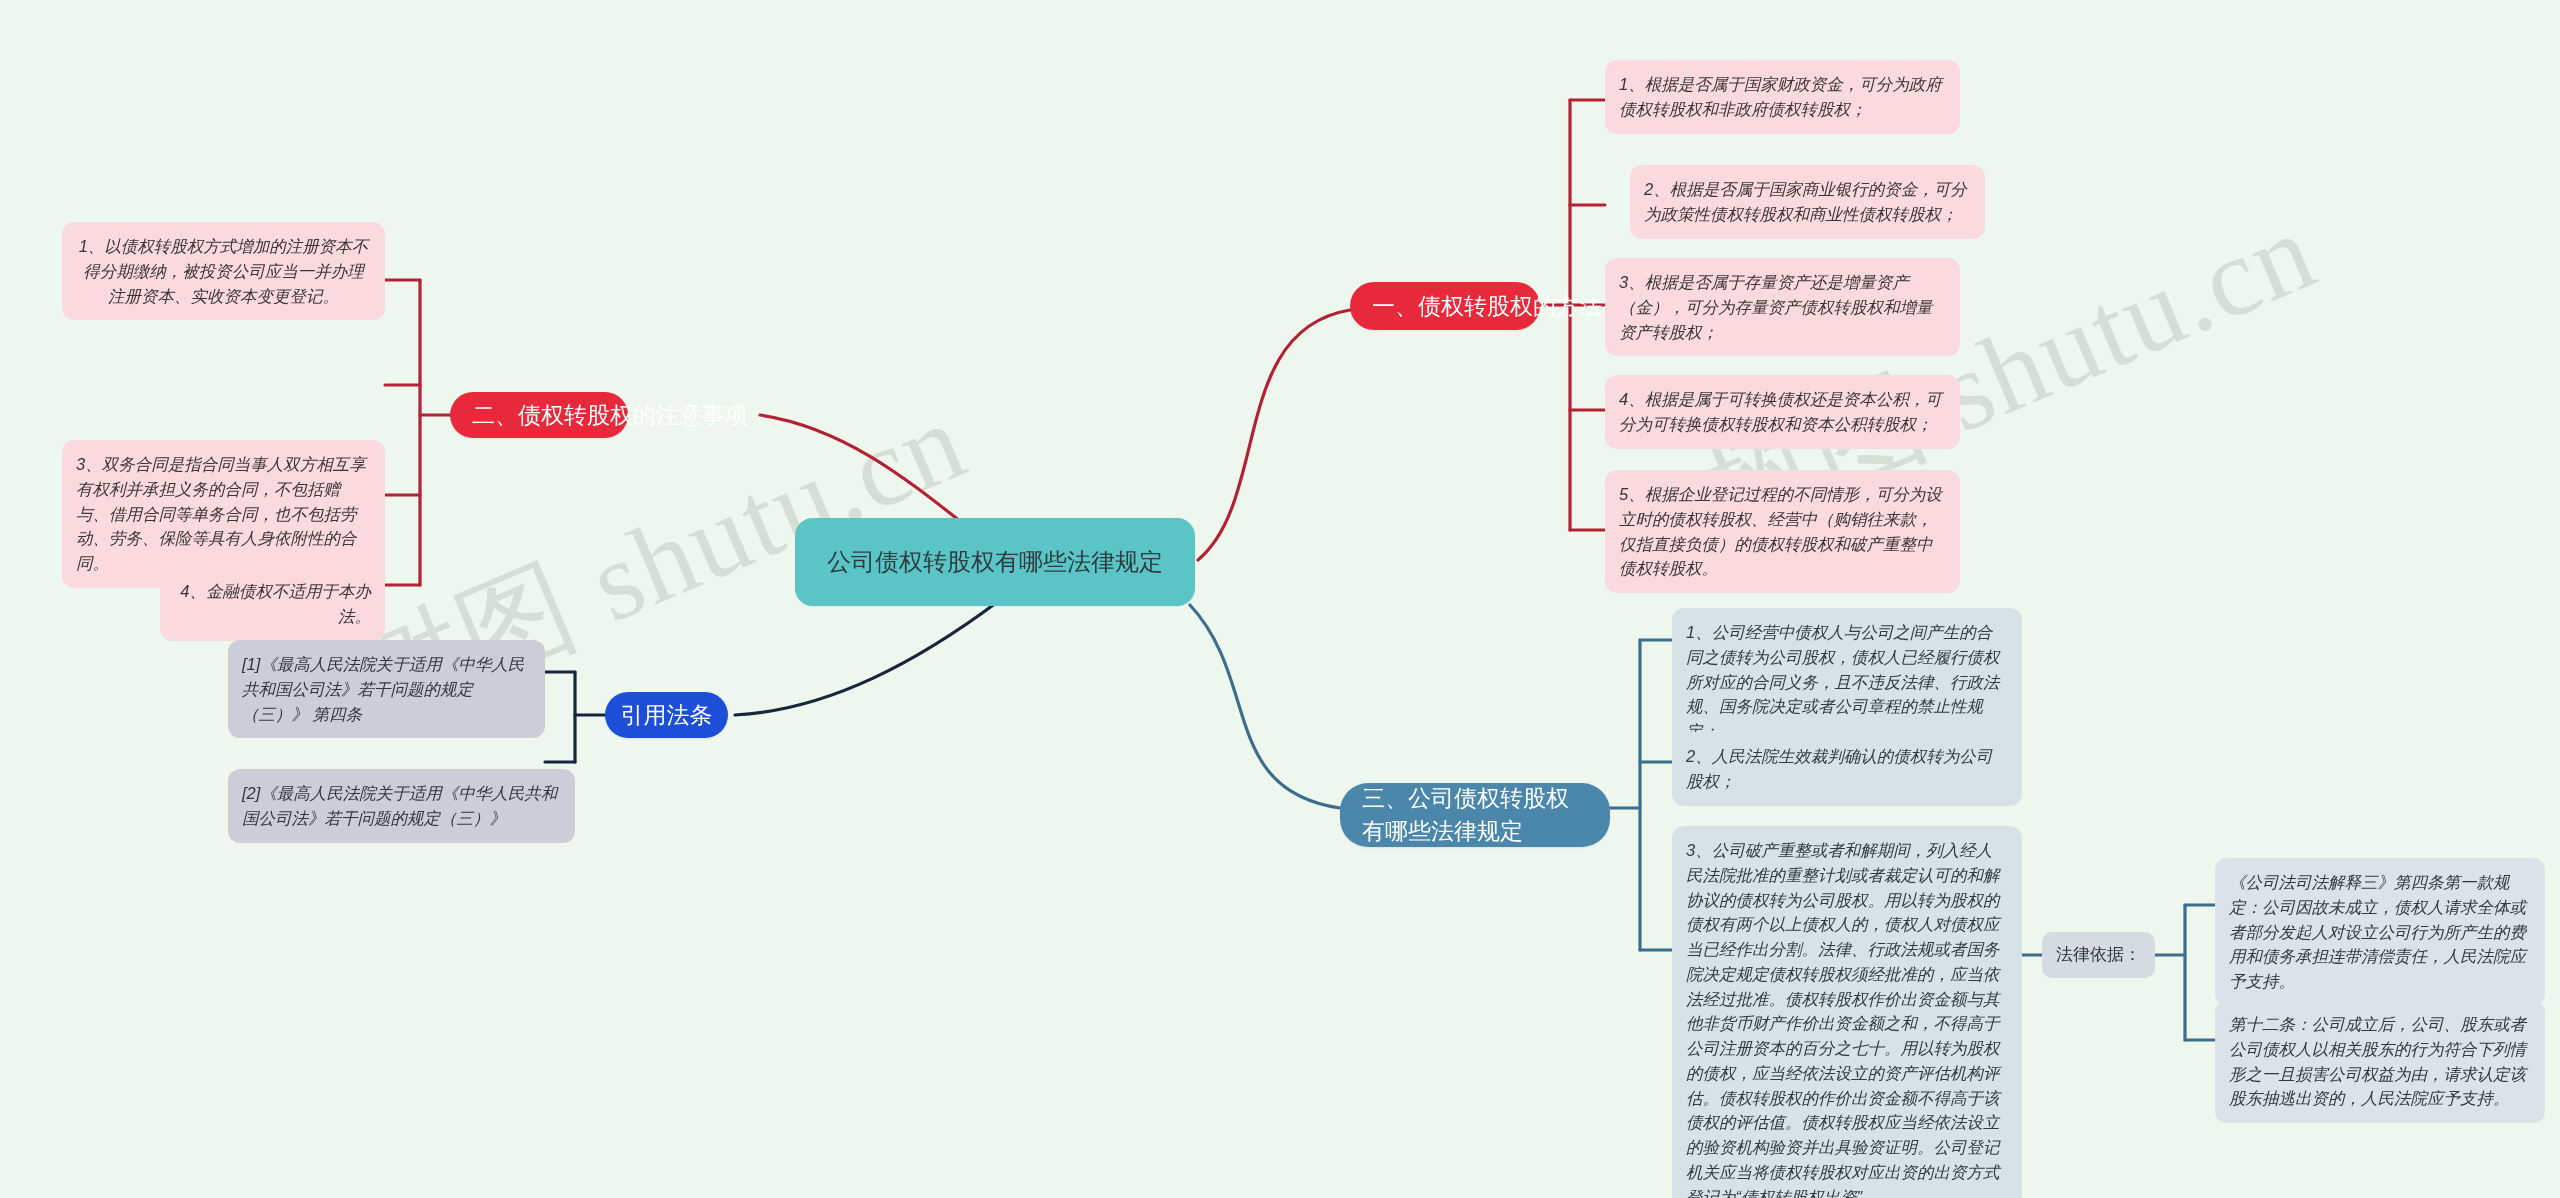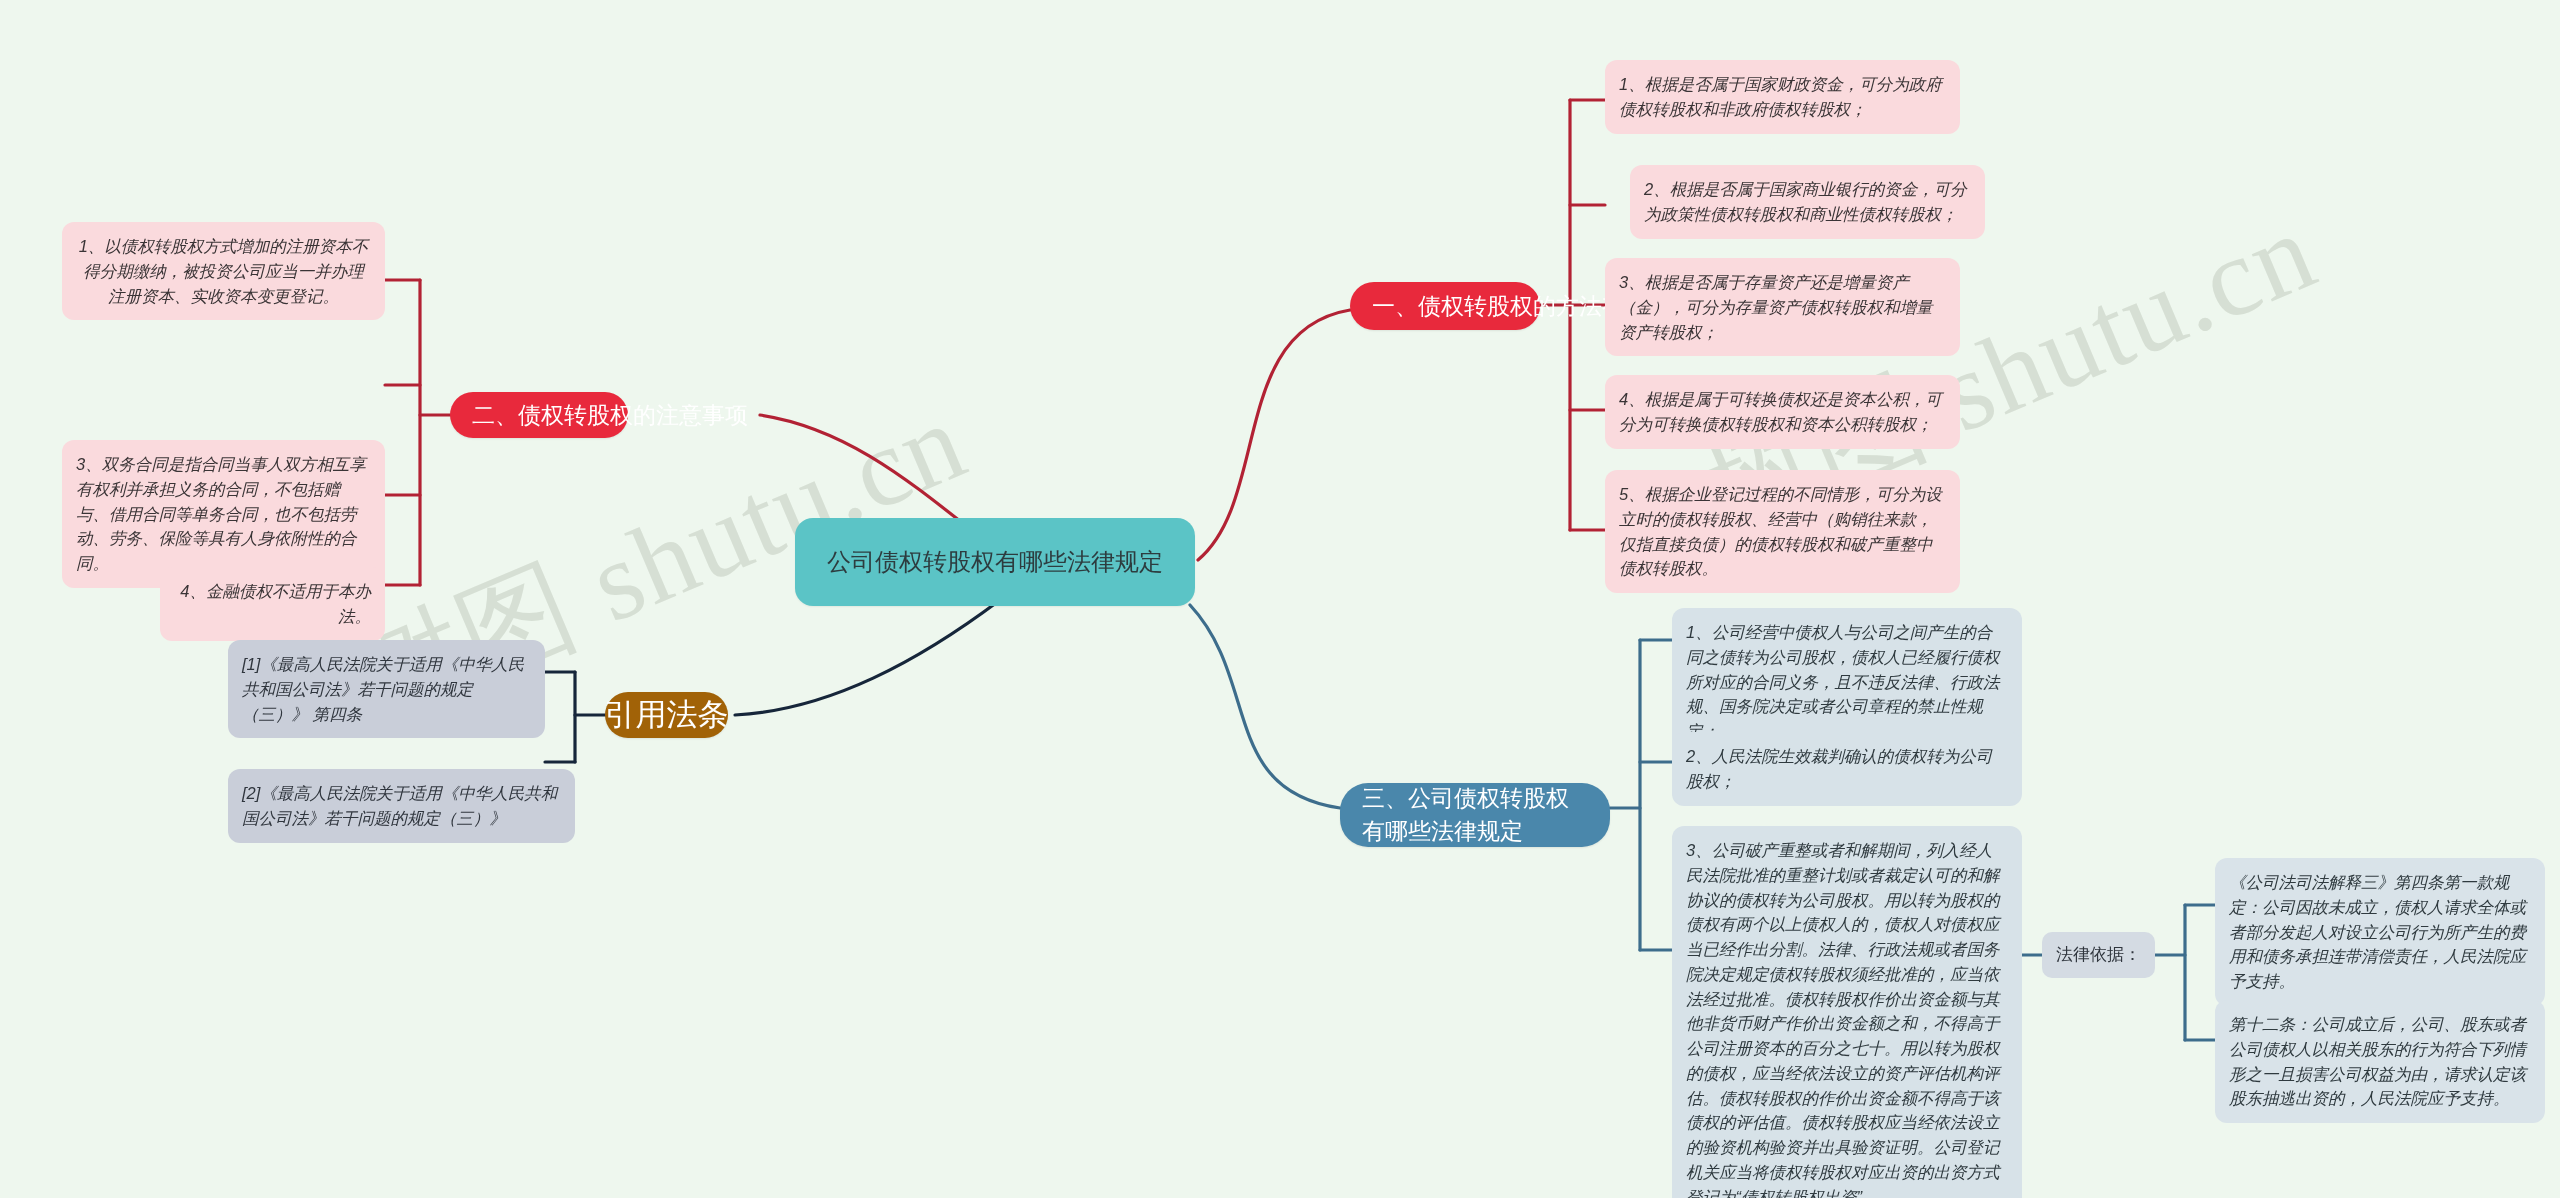--- a/index.html
+++ b/index.html
@@ -56,21 +56,21 @@
   
   .pill {
     border-radius: 28px;
     color: #ffffff;
     font-size: 23px;
     padding: 12px 22px;
     box-shadow: 0 1px 2px rgba(0,0,0,.08);
   }
   .pill-red   { background: #e8293c; }
   .pill-blue  { background: #4a87ab; }
-  .pill-navy  { background: #a16207; border-radius: 26px; font-size: 31px; }
+  .pill-navy  { background: #1d4ed8; border-radius: 26px; font-size: 23px; }
 
   
   .card {
     border-radius: 12px;
     font-size: 16.5px;
     padding: 12px 14px;
     color: #333b3d;
     display: block;
     line-height: 1.5;
     font-style: italic;

